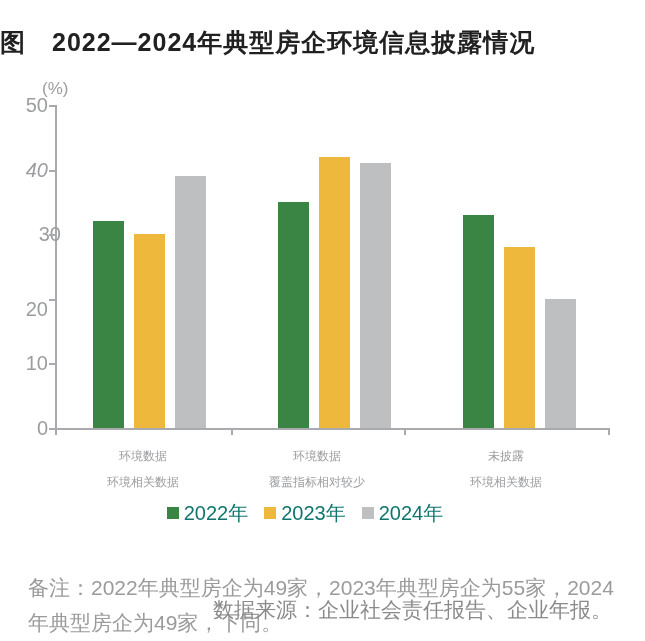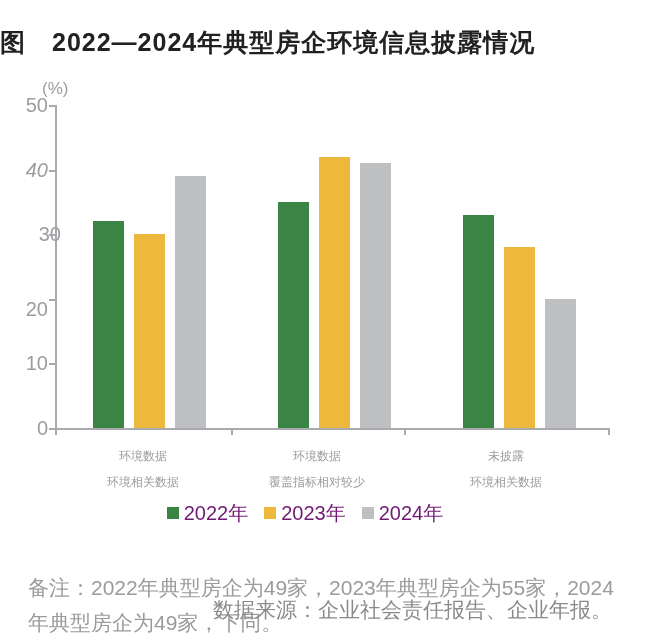--- a/index.html
+++ b/index.html
@@ -48,21 +48,21 @@
     position:absolute;top:443px;width:220px;text-align:center;
     font-size:12px;line-height:26px;color:#9B9DA0;white-space:nowrap;
   }
 
   .legend{
     position:absolute;top:503px;left:30px;width:550px;
     display:flex;justify-content:center;align-items:center;gap:16px;
   }
   .legend-item{display:flex;align-items:center;gap:5px;}
   .legend-swatch{width:12px;height:12px;display:inline-block;}
-  .legend-label{font-size:20px;color:#701a75;line-height:20px;}
+  .legend-label{font-size:20px;color:#0f766e;line-height:20px;}
 
   .notes{
     position:absolute;left:28px;top:534px;width:596px;
     font-size:21px;line-height:35px;color:#9B9B9B;margin-top:36px;
   }
   .source{
     position:absolute;right:33px;top:596px;
     font-size:21px;color:#8A8A8A;white-space:nowrap;
   }
   .watermark{

